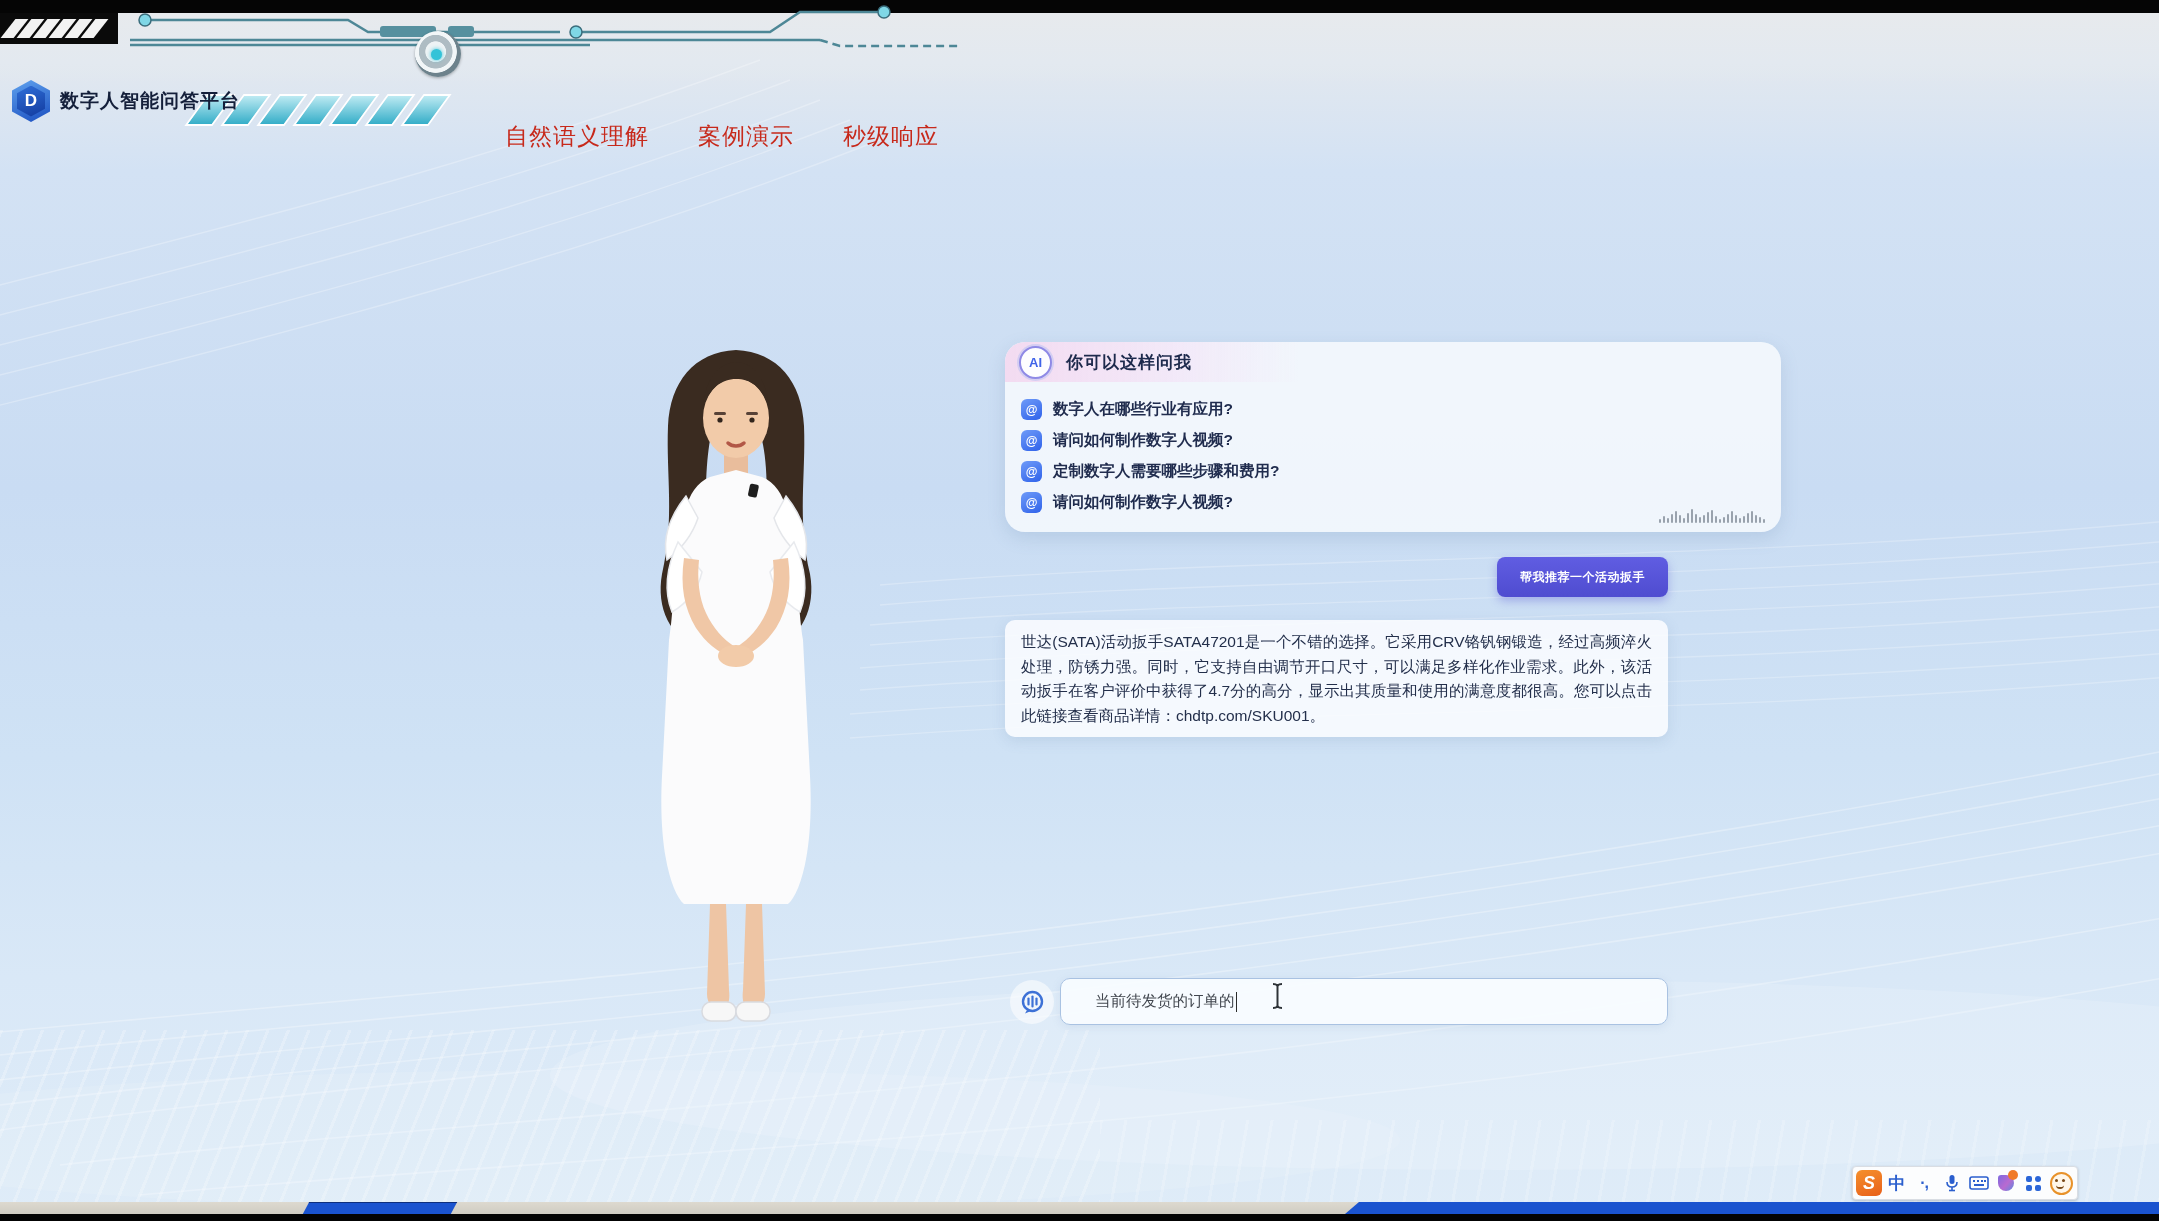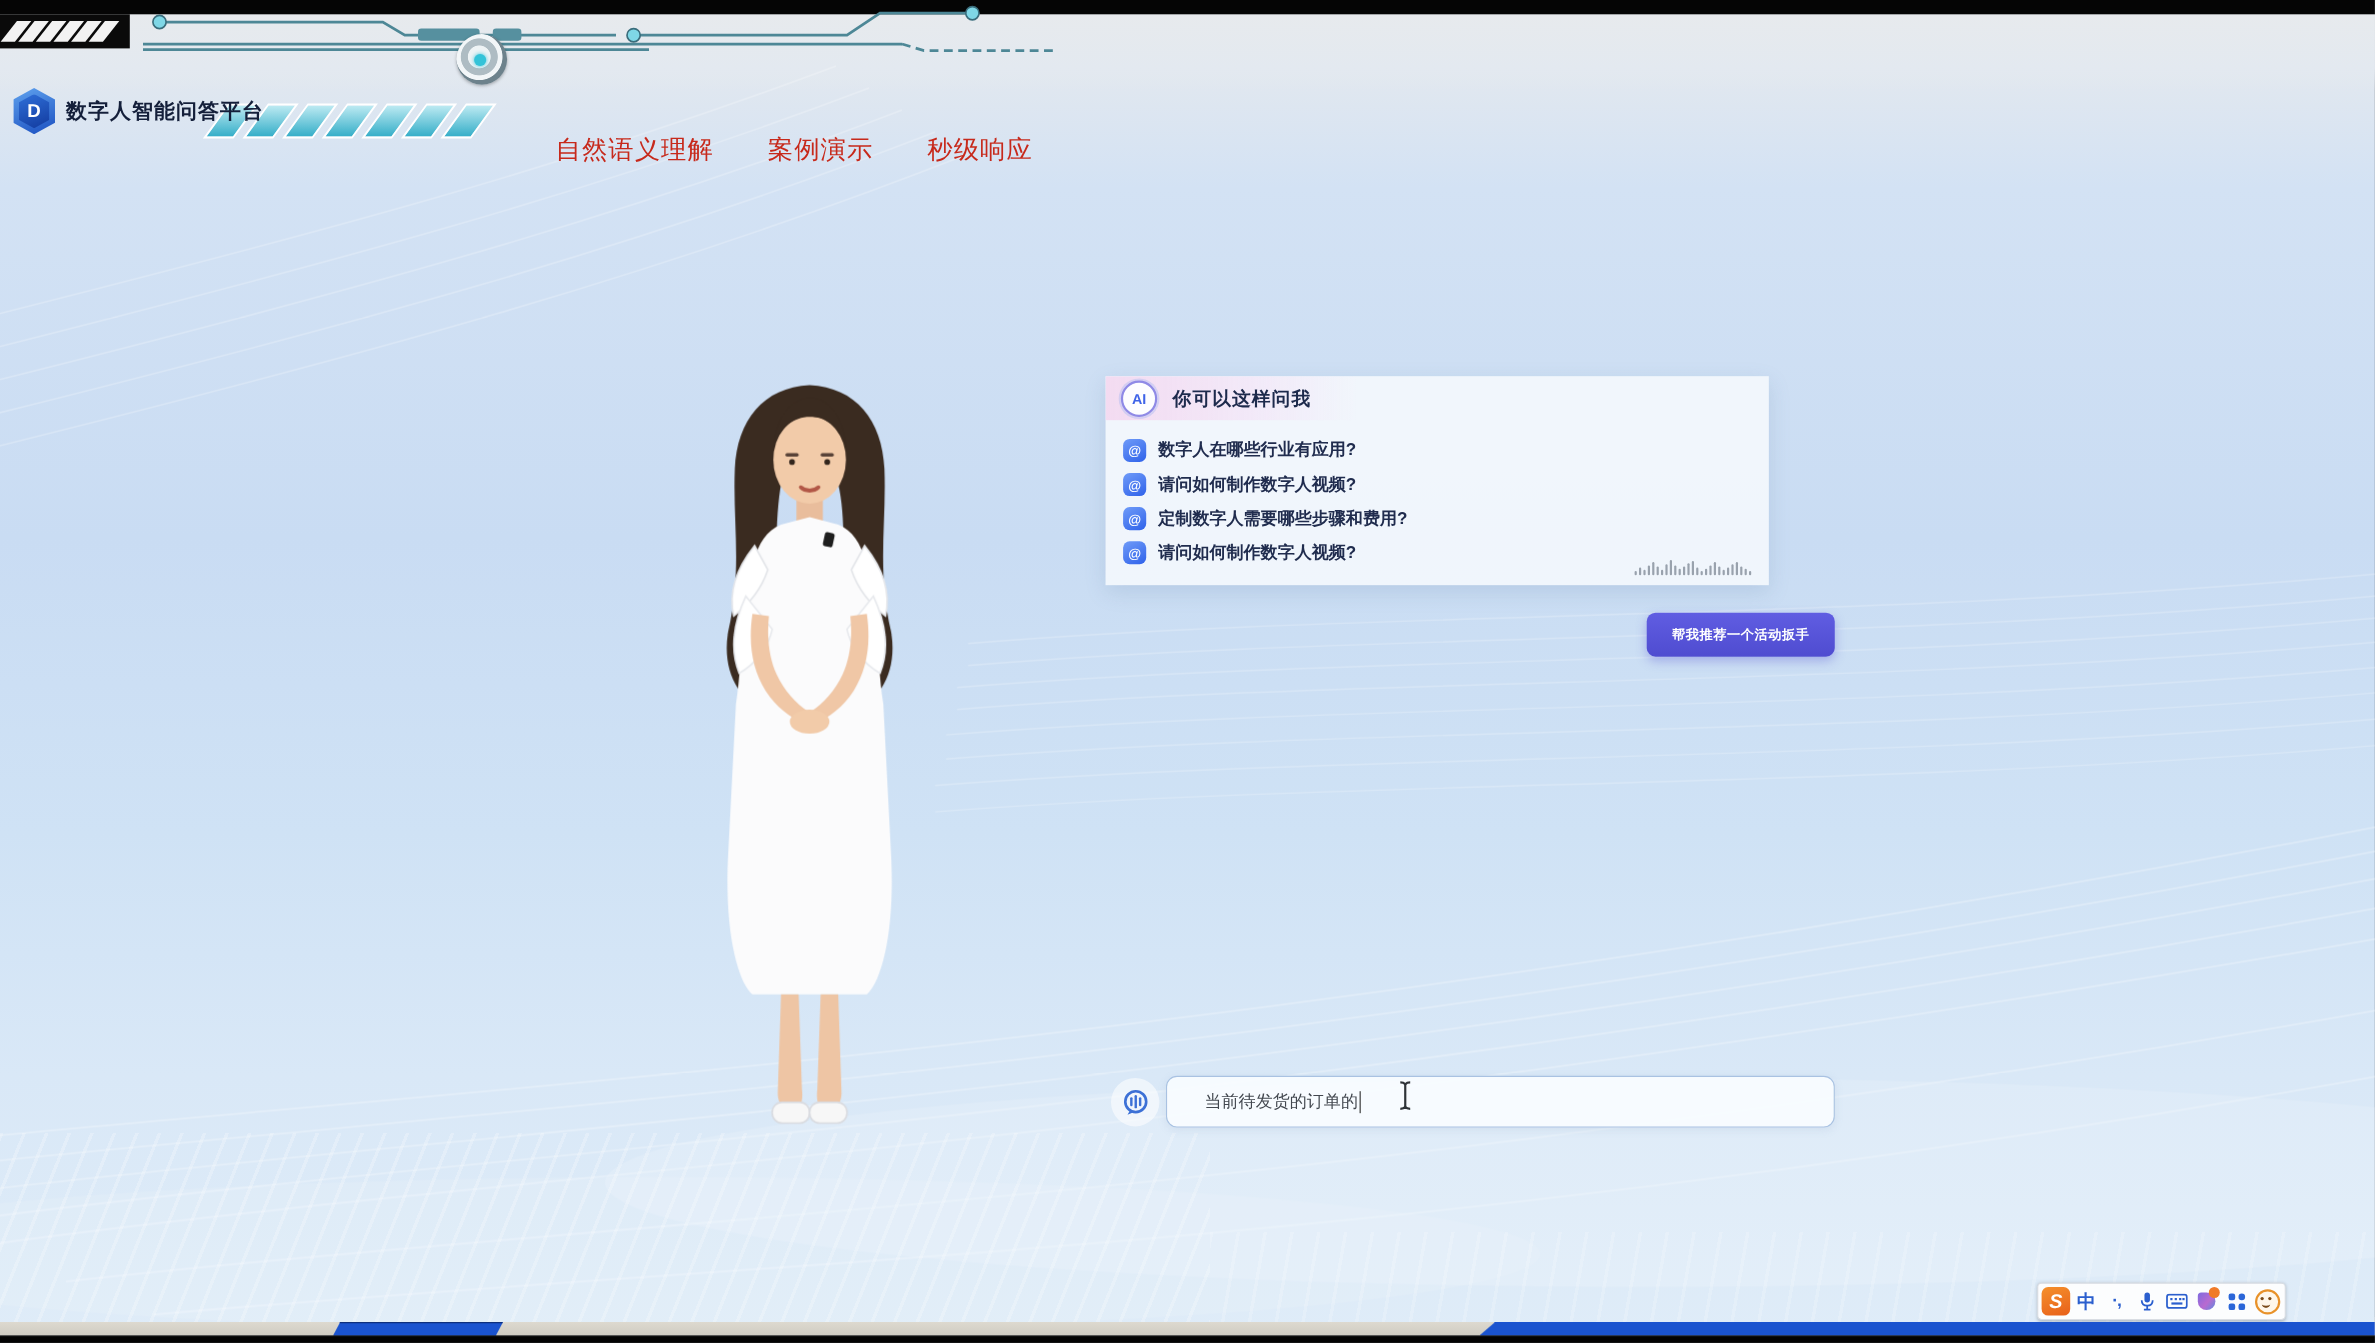--- a/index.html
+++ b/index.html
@@ -42,21 +42,21 @@
     background:linear-gradient(160deg,#5fa2ee,#1b4fc0);}
   .hex .hex-inner{width:28px;height:31px;clip-path:polygon(50% 0,100% 25%,100% 75%,50% 100%,0 75%,0 25%);
     background:linear-gradient(160deg,#2f6fd8,#123a9e);display:flex;align-items:center;justify-content:center;}
   .hex .hex-letter{color:#fff;font-size:17px;font-weight:bold;}
   .brand-name{font-size:19px;font-weight:bold;color:#141f3a;letter-spacing:1px;}
 
   .nav{position:absolute;left:505px;top:121px;display:flex;gap:49px;z-index:3;}
   .nav .nav-item{font-size:23px;color:#c7291b;font-weight:500;letter-spacing:1px;white-space:nowrap;}
 
   
-  .suggest-panel{position:absolute;left:1005px;top:342px;width:603px;height:190px;border-radius:0;
+  .suggest-panel{position:absolute;left:1005px;top:342px;width:776px;height:190px;border-radius:20px;
     background:rgba(255,255,255,.72);box-shadow:0 6px 18px rgba(90,120,160,.18);overflow:hidden;}
   .panel-header{position:absolute;left:0;top:0;width:100%;height:40px;
     background:linear-gradient(90deg,rgba(243,217,240,.95) 0%,rgba(243,222,245,.55) 22%,rgba(255,255,255,0) 38%);
     display:flex;align-items:center;}
   .ai-badge{width:29px;height:29px;border-radius:50%;margin-left:14px;background:#fdfdff;
     border:2px solid #8f8ae6;color:#3f63e8;font-size:13px;font-weight:bold;
     display:flex;align-items:center;justify-content:center;box-shadow:0 0 0 2px rgba(120,160,240,.25);}
   .panel-title{margin-left:14px;font-size:17px;font-weight:bold;color:#1d2a4c;letter-spacing:1px;}
   .q-rows{position:absolute;left:16px;top:52px;right:16px;}
   .q-row{height:31px;display:flex;align-items:center;gap:11px;cursor:pointer;}
@@ -290,20 +290,23 @@
         <i style="height: 8px;"></i>
         <i style="height: 6px;"></i>
         <i style="height: 4px;"></i>
       </div>
   </div>
 
   <div class="ask-btn">
     <span>帮我推荐一个活动扳手</span>
   </div>
 
+  <div class="answer-card">
+    <div class="answer-text">世达(SATA)活动扳手SATA47201是一个不错的选择。它采用CRV铬钒钢锻造，经过高频淬火处理，防锈力强。同时，它支持自由调节开口尺寸，可以满足多样化作业需求。此外，该活动扳手在客户评价中获得了4.7分的高分，显示出其质量和使用的满意度都很高。您可以点击此链接查看商品详情：chdtp.com/SKU001。</div>
+  </div>
 
   <div class="voice-btn">
     <svg width="27" height="27" viewBox="0 0 27 27">
       <circle cx="13.5" cy="12.5" r="9.5" fill="none" stroke="#3d71d6" stroke-width="2.4"></circle>
       <path d="M8,21 L6,24.5 L12,22" fill="#3d71d6"></path>
       <line x1="9.5" y1="9.5" x2="9.5" y2="15.5" stroke="#3d71d6" stroke-width="2.2" stroke-linecap="round"></line>
       <line x1="13.5" y1="7.5" x2="13.5" y2="17.5" stroke="#3d71d6" stroke-width="2.2" stroke-linecap="round"></line>
       <line x1="17.5" y1="9.5" x2="17.5" y2="15.5" stroke="#3d71d6" stroke-width="2.2" stroke-linecap="round"></line>
     </svg>
   </div>

